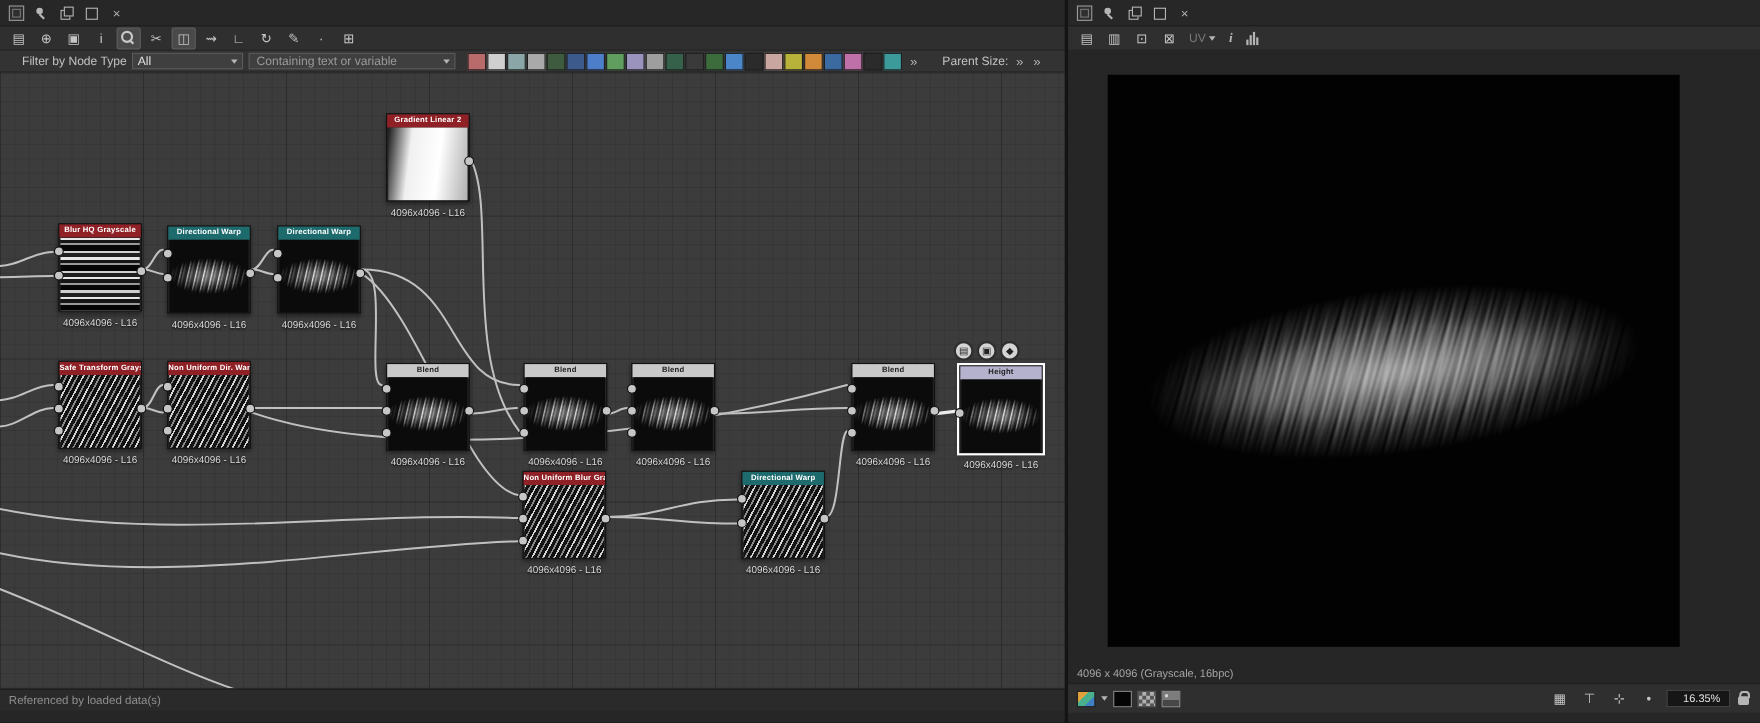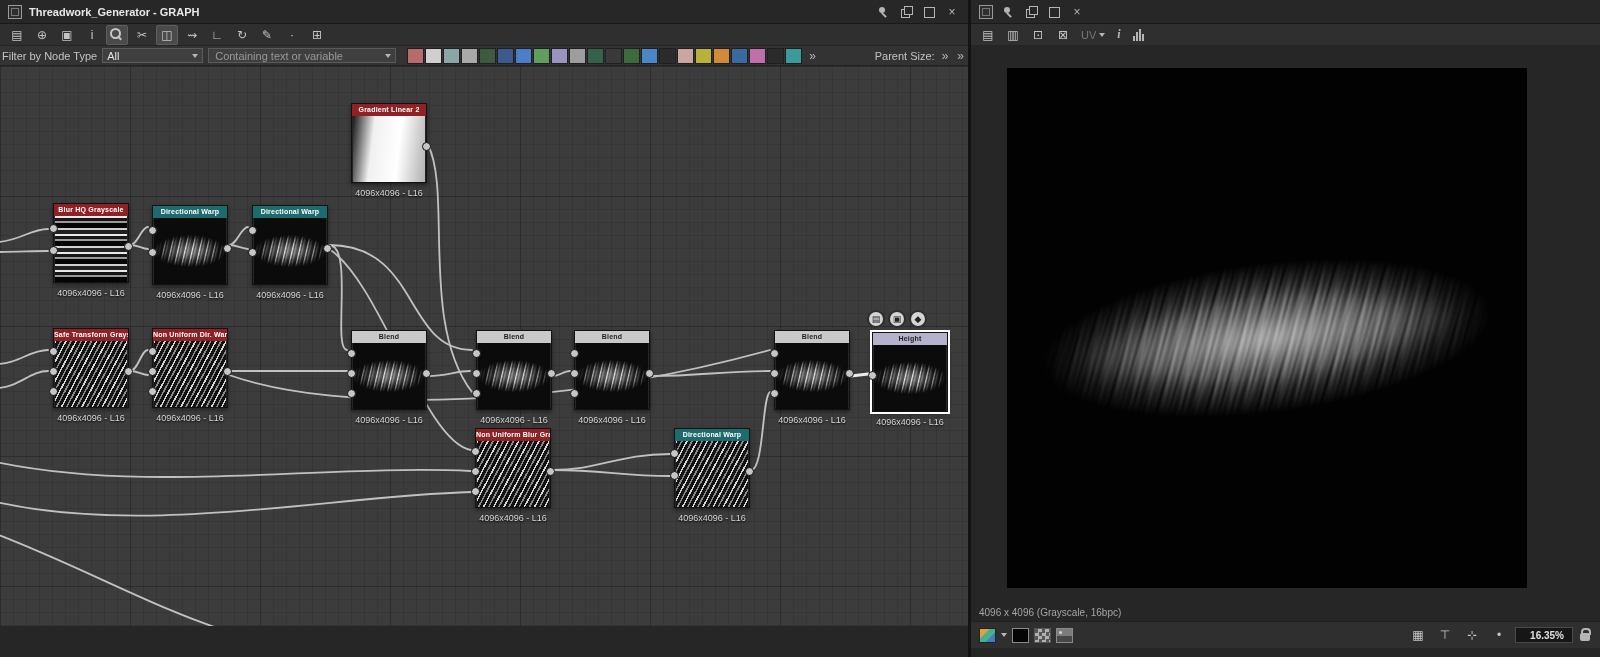--- a/index.html
+++ b/index.html
@@ -25,21 +25,21 @@
         font-size:12px;border:1px solid transparent;border-radius:2px;position:relative;}
   .tbtn.active{background:#4a4a4a;border-color:#5e5e5e;}
   .mag::before{content:"";position:absolute;width:7px;height:7px;border:2px solid #c8c8c8;border-radius:50%;left:3px;top:2px;}
   .mag::after{content:"";position:absolute;width:5px;height:2px;background:#c8c8c8;transform:rotate(45deg);left:10px;top:11px;}
 
   
   .graph-panel{position:absolute;left:0;top:0;width:968px;height:657px;background:#262626;}
   .divider{position:absolute;left:968px;top:0;width:3px;height:657px;background:#141414;}
 
   .filterbar{position:absolute;left:0;top:46px;right:0;height:20px;background:#333;border-bottom:1px solid #222;
-             display:flex;align-items:center;gap:5px;padding:0 2px;box-sizing:border-box;font-size:11px;}
+             display:flex;align-items:center;gap:5px;padding:0 20px;box-sizing:border-box;font-size:11px;}
   .flabel{color:#c3c3c3;white-space:nowrap;}
   .sel{height:15px;background:#3f3f3f;border:1px solid #5a5a5a;display:flex;align-items:center;gap:4px;
        padding:0 4px;box-sizing:border-box;color:#e2e2e2;font-size:11px;}
   .caret{width:0;height:0;border-left:3px solid transparent;border-right:3px solid transparent;border-top:4px solid #b5b5b5;margin-left:auto;}
   .combo{height:15px;background:#3f3f3f;border:1px solid #5a5a5a;display:flex;align-items:center;padding:0 4px;box-sizing:border-box;}
   .combo input{flex:1;background:transparent;border:none;outline:none;color:#d6d6d6;font-size:11px;
                font-family:"Liberation Sans","DejaVu Sans",sans-serif;min-width:0;}
   .combo input::placeholder{color:#9a9a9a;}
   .palette{display:flex;gap:1px;margin-left:6px;}
   .pal{width:17px;height:16px;border:1px solid #1f1f1f;box-sizing:border-box;display:inline-block;}
@@ -107,34 +107,33 @@
   .view-info{position:absolute;left:8px;top:607px;font-size:10px;color:#a5a5a5;}
   .view-bottombar{position:absolute;left:0;top:621px;width:629px;height:27px;background:#2f2f2f;border-top:1px solid #222;
                   display:flex;align-items:center;gap:5px;padding:0 8px;box-sizing:border-box;}
   .chan{width:15px;height:13px;border:1px solid #222;background:linear-gradient(135deg,#e0a33c 0 34%,#49b08e 34% 67%,#3f7fc4 67%);}
   .swb{width:15px;height:13px;border:1px solid #8a8a8a;background:#050505;}
   .swc{width:15px;height:13px;border:1px solid #555;background:conic-gradient(#b0b0b0 25%,#565656 0 50%,#b0b0b0 0 75%,#565656 0) 0 0/7px 7px;}
   .swi{width:15px;height:13px;border:1px solid #8a8a8a;background:linear-gradient(180deg,#7c7c7c 0 55%,#474747 55%);position:relative;}
   .swi::after{content:"";position:absolute;left:2px;top:2px;width:3px;height:3px;border-radius:50%;background:#d6d6d6;}
   .spacer{flex:1;}
   .zoom{min-width:58px;height:16px;background:#161616;border:1px solid #4a4a4a;color:#e0e0e0;font-size:10px;
-        display:flex;align-items:center;justify-content:flex-end;padding:0 8px 0 4px;box-sizing:border-box;font-weight:bold;}
+        display:flex;align-items:center;justify-content:flex-end;padding:0 8px 0 4px;box-sizing:border-box;}
   .lock{width:10px;height:8px;background:#b5b5b5;border-radius:2px;position:relative;margin:4px 2px 0 2px;}
   .lock::before{content:"";position:absolute;top:-5px;left:1px;width:6px;height:5px;border:2px solid #b5b5b5;border-bottom:none;border-radius:4px 4px 0 0;}
 </style>
 </head>
 <body>
 
 <div class="app">
 
   <div class="graph-panel">
 
     <div class="titlebar">
       <span class="panel-glyph"></span>
-      <span class="ttl">Threadwork_Generator - GRAPH</span>
       <span class="wicon pin-icon"></span>
       <span class="wicon float-icon"></span>
       <span class="wicon max-icon"></span>
       <span class="wicon">×</span>
     </div>
 
     <div class="toolbar">
       <div class="tbtn">▤</div>
       <div class="tbtn">⊕</div>
       <div class="tbtn">▣</div>
@@ -355,20 +354,23 @@
       <div class="node hdr-teal" style="left:674px;top:362px">
         <div class="nh">Directional Warp</div>
         <div class="nt t-diag"></div>
         <span class="pin in" style="top:20px"></span>
         <span class="pin in" style="top:42px"></span>
         <span class="pin out" style="top:38px"></span>
         <div class="ns">4096x4096 - L16</div>
       </div>
     </div>
 
+    <div class="statusbar">
+      <span>Referenced by loaded data(s)</span>
+    </div>
   </div>
 
   <div class="divider"></div>
 
   <div class="view-panel">
 
     <div class="titlebar">
       <span class="panel-glyph"></span>
       <span class="wicon pin-icon"></span>
       <span class="wicon float-icon"></span>

